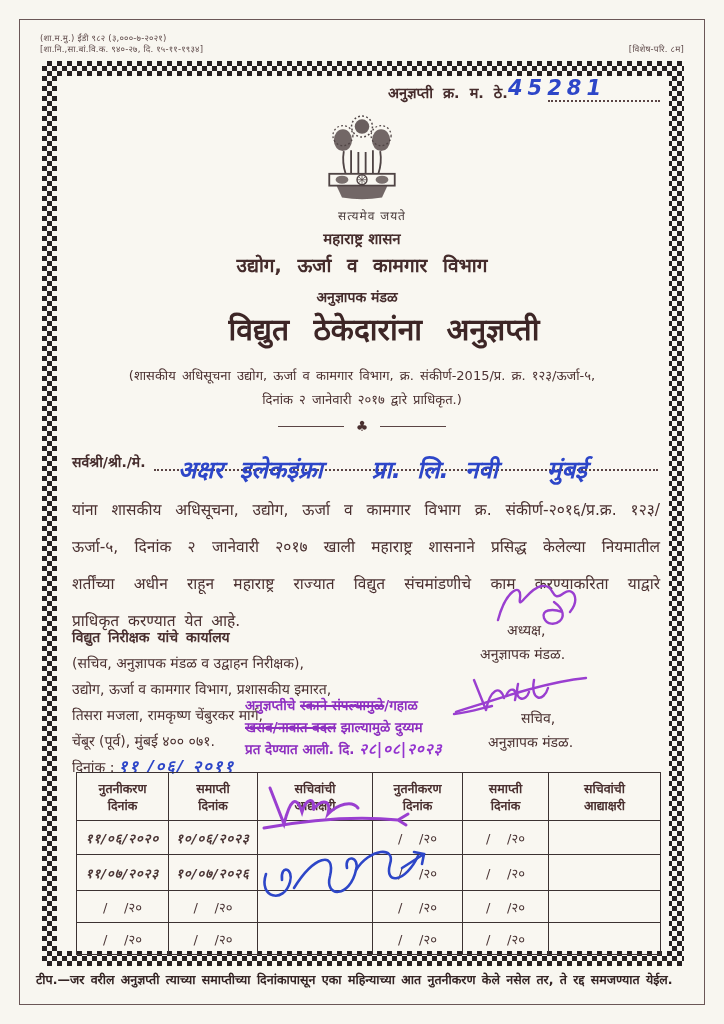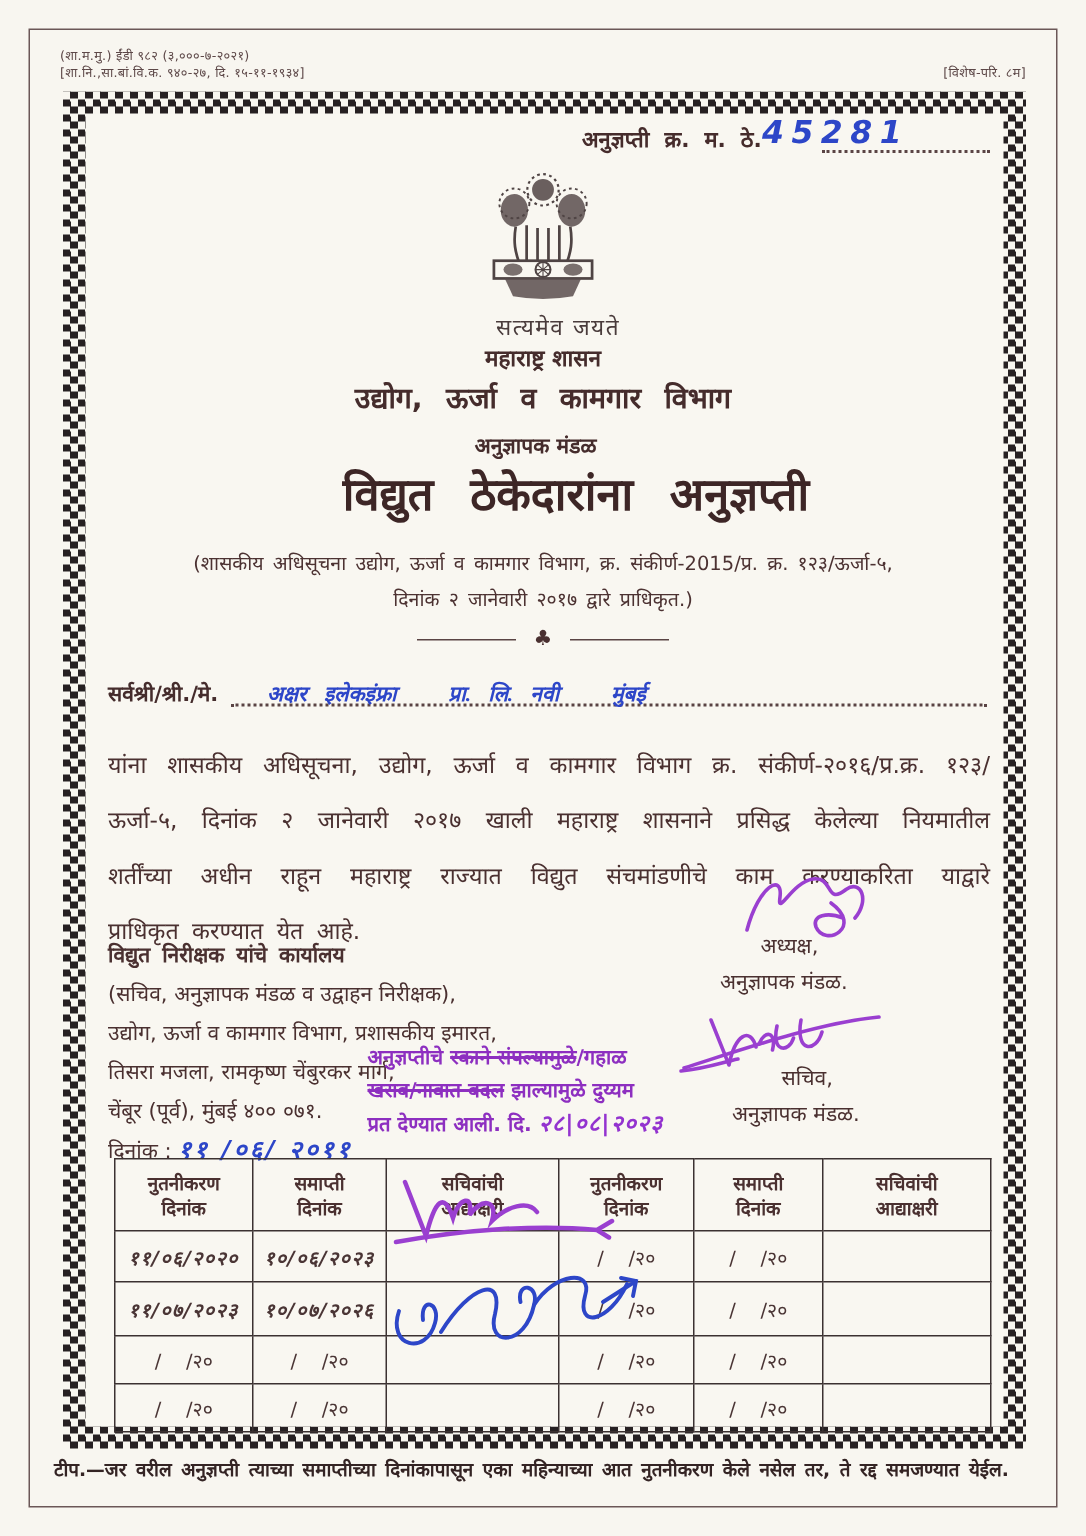--- a/index.html
+++ b/index.html
@@ -89,39 +89,39 @@
       <path d="M30 43 C28 55 30 62 32 68 M70 43 C72 55 70 62 68 68"></path>
     </g>
     <rect x="14" y="68" width="72" height="13" fill="none" stroke="#4f4444" stroke-width="2"></rect>
     <circle cx="50" cy="74.5" r="5.5" fill="none" stroke="#4f4444" stroke-width="1.5"></circle>
     <path d="M50 69 V80 M44.5 74.5 H55.5 M46 71 L54 78 M54 71 L46 78" stroke="#4f4444" stroke-width="0.8"></path>
     <ellipse cx="28" cy="74.5" rx="7" ry="4.5" fill="#5a4e4e" opacity="0.8"></ellipse>
     <ellipse cx="72" cy="74.5" rx="7" ry="4.5" fill="#5a4e4e" opacity="0.8"></ellipse>
     <path d="M22 81 H78 L72 94 Q50 98 28 94 Z" fill="#5a4e4e" opacity="0.85"></path>
   </svg>
 </div>
-<div class="abs c" style="left:0;right:0;top:207px;font-size:15px;color:#4a3c3c;letter-spacing:1px;padding-left:20px;">सत्यमेव जयते</div>
+<div class="abs c" style="left:0;right:0;top:207px;font-size:12px;color:#4a3c3c;letter-spacing:1px;padding-left:20px;">सत्यमेव जयते</div>
 
 <div class="abs c h-govt" style="left:0;right:0;top:228px;">महाराष्ट्र शासन</div>
 <div class="abs c h-dept" style="left:0;right:0;top:252px;">उद्योग, ऊर्जा व कामगार विभाग</div>
 <div class="abs c h-board" style="left:0;right:10px;top:287px;">अनुज्ञापक मंडळ</div>
 <div class="abs c h-title" style="left:0;right:0;top:308px;padding-left:44px;">विद्युत ठेकेदारांना अनुज्ञप्ती</div>
 <div class="abs c notif" style="left:40px;right:40px;top:366px;">(शासकीय अधिसूचना उद्योग, ऊर्जा व कामगार विभाग, क्र. संकीर्ण-2015/प्र. क्र. १२३/ऊर्जा-५,</div>
 <div class="abs c notif" style="left:40px;right:40px;top:390px;">दिनांक २ जानेवारी २०१७ द्वारे प्राधिकृत.)</div>
 <div class="abs divider" style="left:0;right:0;top:418px;">
   <span class="bar"></span>
   <span class="club">♣</span>
   <span class="bar"></span>
 </div>
 
 <div class="abs grantee" style="left:72px;top:452px;width:586px;">
   <span style="font-weight:600;">सर्वश्री/श्री./मे.</span>
   <span class="dotfill" style="border-bottom-width:2.5px;"></span>
 </div>
-<div class="abs hw-blue" style="left:178px;top:452px;font-size:14px;word-spacing:8px;white-space:pre;font-family:Liberation Serif, serif;">अक्षर इलेकइंफ्रा   प्रा. लि. नवी   मुंबई</div>
+<div class="abs hw-blue" style="left:178px;top:452px;font-size:24px;word-spacing:8px;white-space:pre;">अक्षर इलेकइंफ्रा   प्रा. लि. नवी   मुंबई</div>
 
 <div class="abs" style="left:72px;top:492px;width:588px;line-height:37px;">
   <div class="para-line">यांना शासकीय अधिसूचना, उद्योग, ऊर्जा व कामगार विभाग क्र. संकीर्ण-२०१६/प्र.क्र. १२३/</div>
   <div class="para-line">ऊर्जा-५, दिनांक २ जानेवारी २०१७ खाली महाराष्ट्र शासनाने प्रसिद्ध केलेल्या नियमातील</div>
   <div class="para-line">शर्तींच्या अधीन राहून महाराष्ट्र राज्यात विद्युत संचमांडणीचे काम करण्याकरिता याद्वारे</div>
   <div class="para-line para-last">प्राधिकृत करण्यात येत आहे.</div>
 </div>
 
 <div class="abs" style="left:492px;top:578px;">
   <svg width="96" height="56" viewBox="0 0 96 56">

